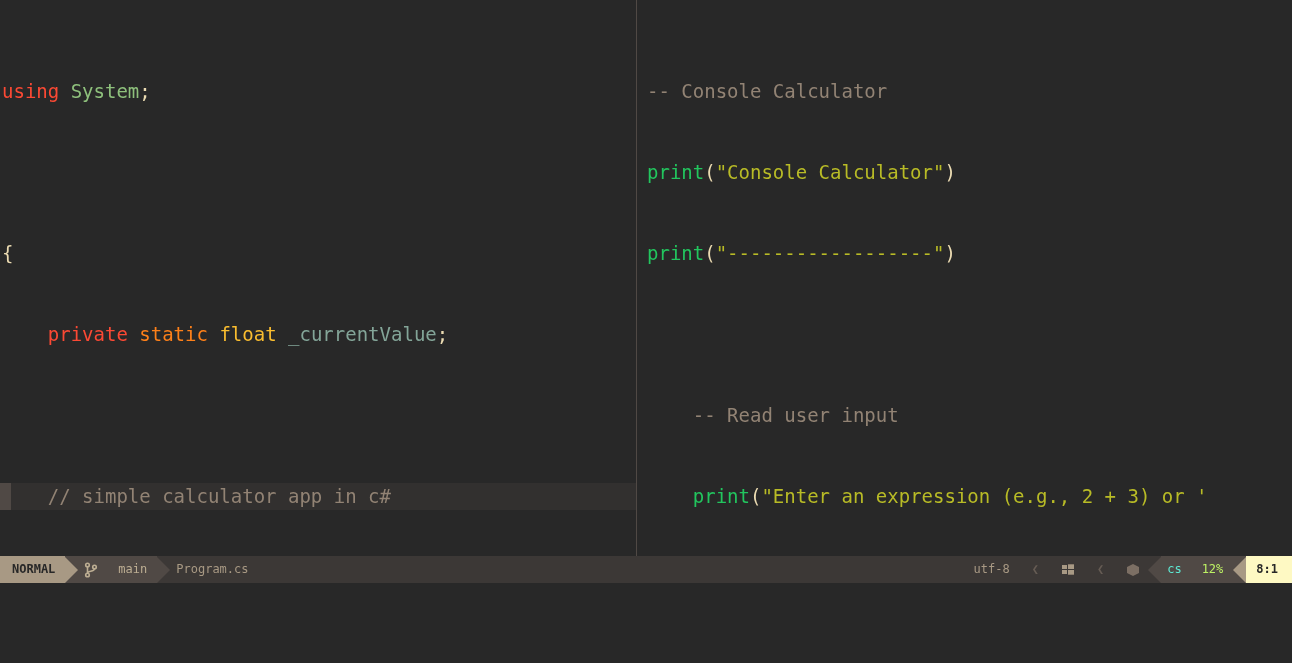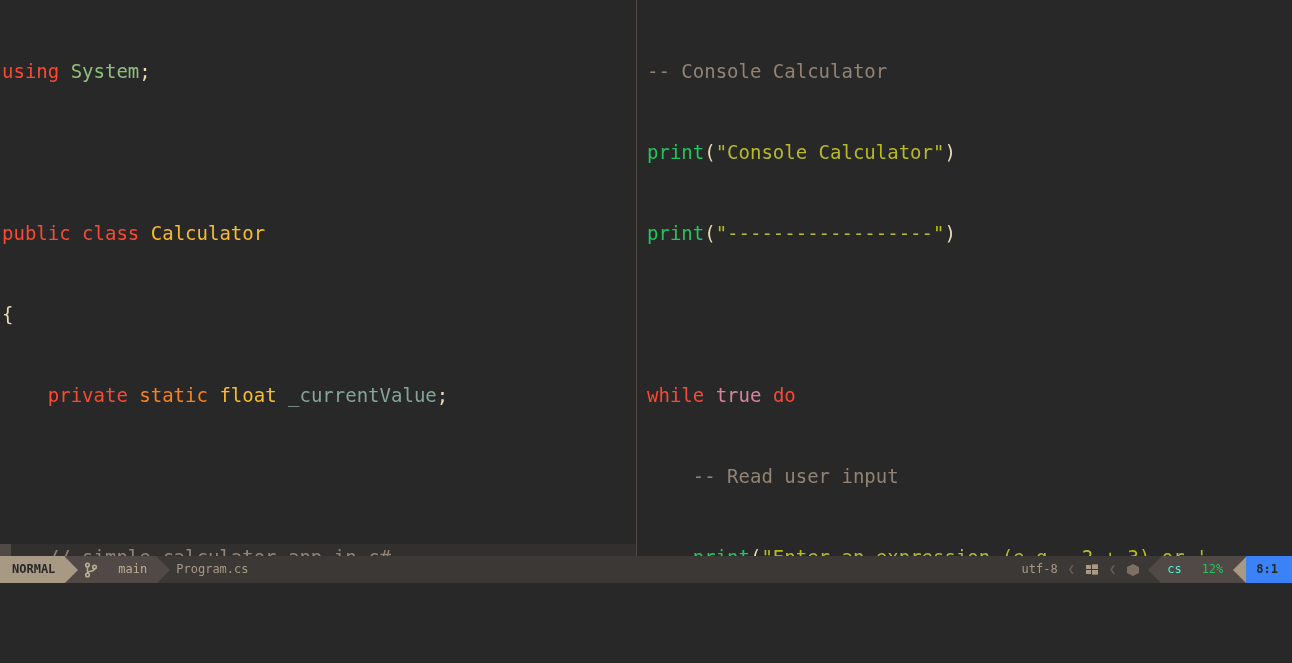--- a/index.html
+++ b/index.html
@@ -15,20 +15,21 @@
   }
   .editor-area {
     display: flex;
     width: 100%;
     height: 556px;
   }
   .pane {
     overflow: hidden;
     white-space: pre;
     padding-top: 4px;
+    margin-top: 20px;
   }
   .pane-left {
     width: 636px;
     position: relative;
   }
   .pane-right {
     flex: 1;
     padding-left: 8px;
   }
   .vsplit {
@@ -78,44 +79,43 @@
     font-weight: bold;
     padding: 0 10px 0 12px;
   }
   .sl-mode-arrow { color:#a89984; background:#504945; }
   .arrow-r { width:0;height:0;border-top:13.5px solid transparent;border-bottom:13.5px solid transparent;border-left:13px solid currentColor; }
   .arrow-l { width:0;height:0;border-top:13.5px solid transparent;border-bottom:13.5px solid transparent;border-right:13px solid currentColor; }
   .sl-branch { background:#504945; color:#bdae93; padding:0 10px 0 6px; gap:20px;}
   .sl-branch-arrow{ color:#504945; background:#3c3836;}
   .sl-file { color:#a89984; padding:0 10px 0 6px; flex:0 0 auto;}
   .sl-spacer{ flex:1; }
-  .sl-enc { color:#a89984; padding:0 8px; gap:8px;}
+  .sl-enc { color:#a89984; padding:0 8px; gap:20px;}
   .sl-sep-l { color:#665c54; padding:0 2px;}
   .sl-ft { background:#504945; color:#5eead4; padding:0 10px 0 6px; gap:8px;}
   .sl-ft-arrow{ color:#504945; background:#3c3836;}
-  .sl-pct { background:#504945; color:#22c55e; padding:4px 10px;}
-  .sl-pos { background:#3b82f6; color:#282828; font-weight:bold; padding:0 14px 0 10px;}
+  .sl-pct { background:#504945; color:#bef264; padding:4px 10px;}
+  .sl-pos { background:#fef9c3; color:#282828; font-weight:bold; padding:0 14px 0 10px;}
   .sl-pos-arrow{ color:#a89984; background:#504945;}
   .icon { display:inline-block; }
 
   .rest {
     background:#282828;
     width:100%;
     height: calc(663px - 556px - 27px);
   }
 </style>
 </head>
 <body>
 
 <div class="editor-area">
 
   <div class="pane pane-left">
     <div class="code-line"><span class="kw">using</span> <span class="builtin">System</span><span class="punct">;</span></div>
     <div class="code-line"></div>
-    <div class="code-line"><span class="kw">public</span> <span class="kw">class</span> <span class="type">Calculator</span></div>
     <div class="code-line"><span class="punct">{</span></div>
     <div class="code-line">    <span class="kw">private</span> <span class="kw2">static</span> <span class="type">float</span> <span class="blue">_currentValue</span><span class="punct">;</span></div>
     <div class="code-line"></div>
     <div class="code-line cursor-line">    <span class="cmt">// simple calculator app in c#</span></div>
     
     
     
     
     
     
@@ -127,21 +127,20 @@
     
   </div>
 
   <div class="vsplit"></div>
 
   <div class="pane pane-right">
     <div class="code-line"><span class="cmt">-- Console Calculator</span></div>
     <div class="code-line"><span class="fn">print</span><span class="punct">(</span><span class="str">"Console Calculator"</span><span class="punct">)</span></div>
     <div class="code-line"><span class="fn">print</span><span class="punct">(</span><span class="str">"------------------"</span><span class="punct">)</span></div>
     <div class="code-line"></div>
-    <div class="code-line"><span class="kw">while</span> <span class="special">true</span> <span class="kw">do</span></div>
     <div class="code-line">    <span class="cmt">-- Read user input</span></div>
     <div class="code-line">    <span class="fn">print</span><span class="punct">(</span><span class="str">"Enter an expression (e.g., 2 + 3) or '</span></div>
     
     
     
     
     
     
     
     

